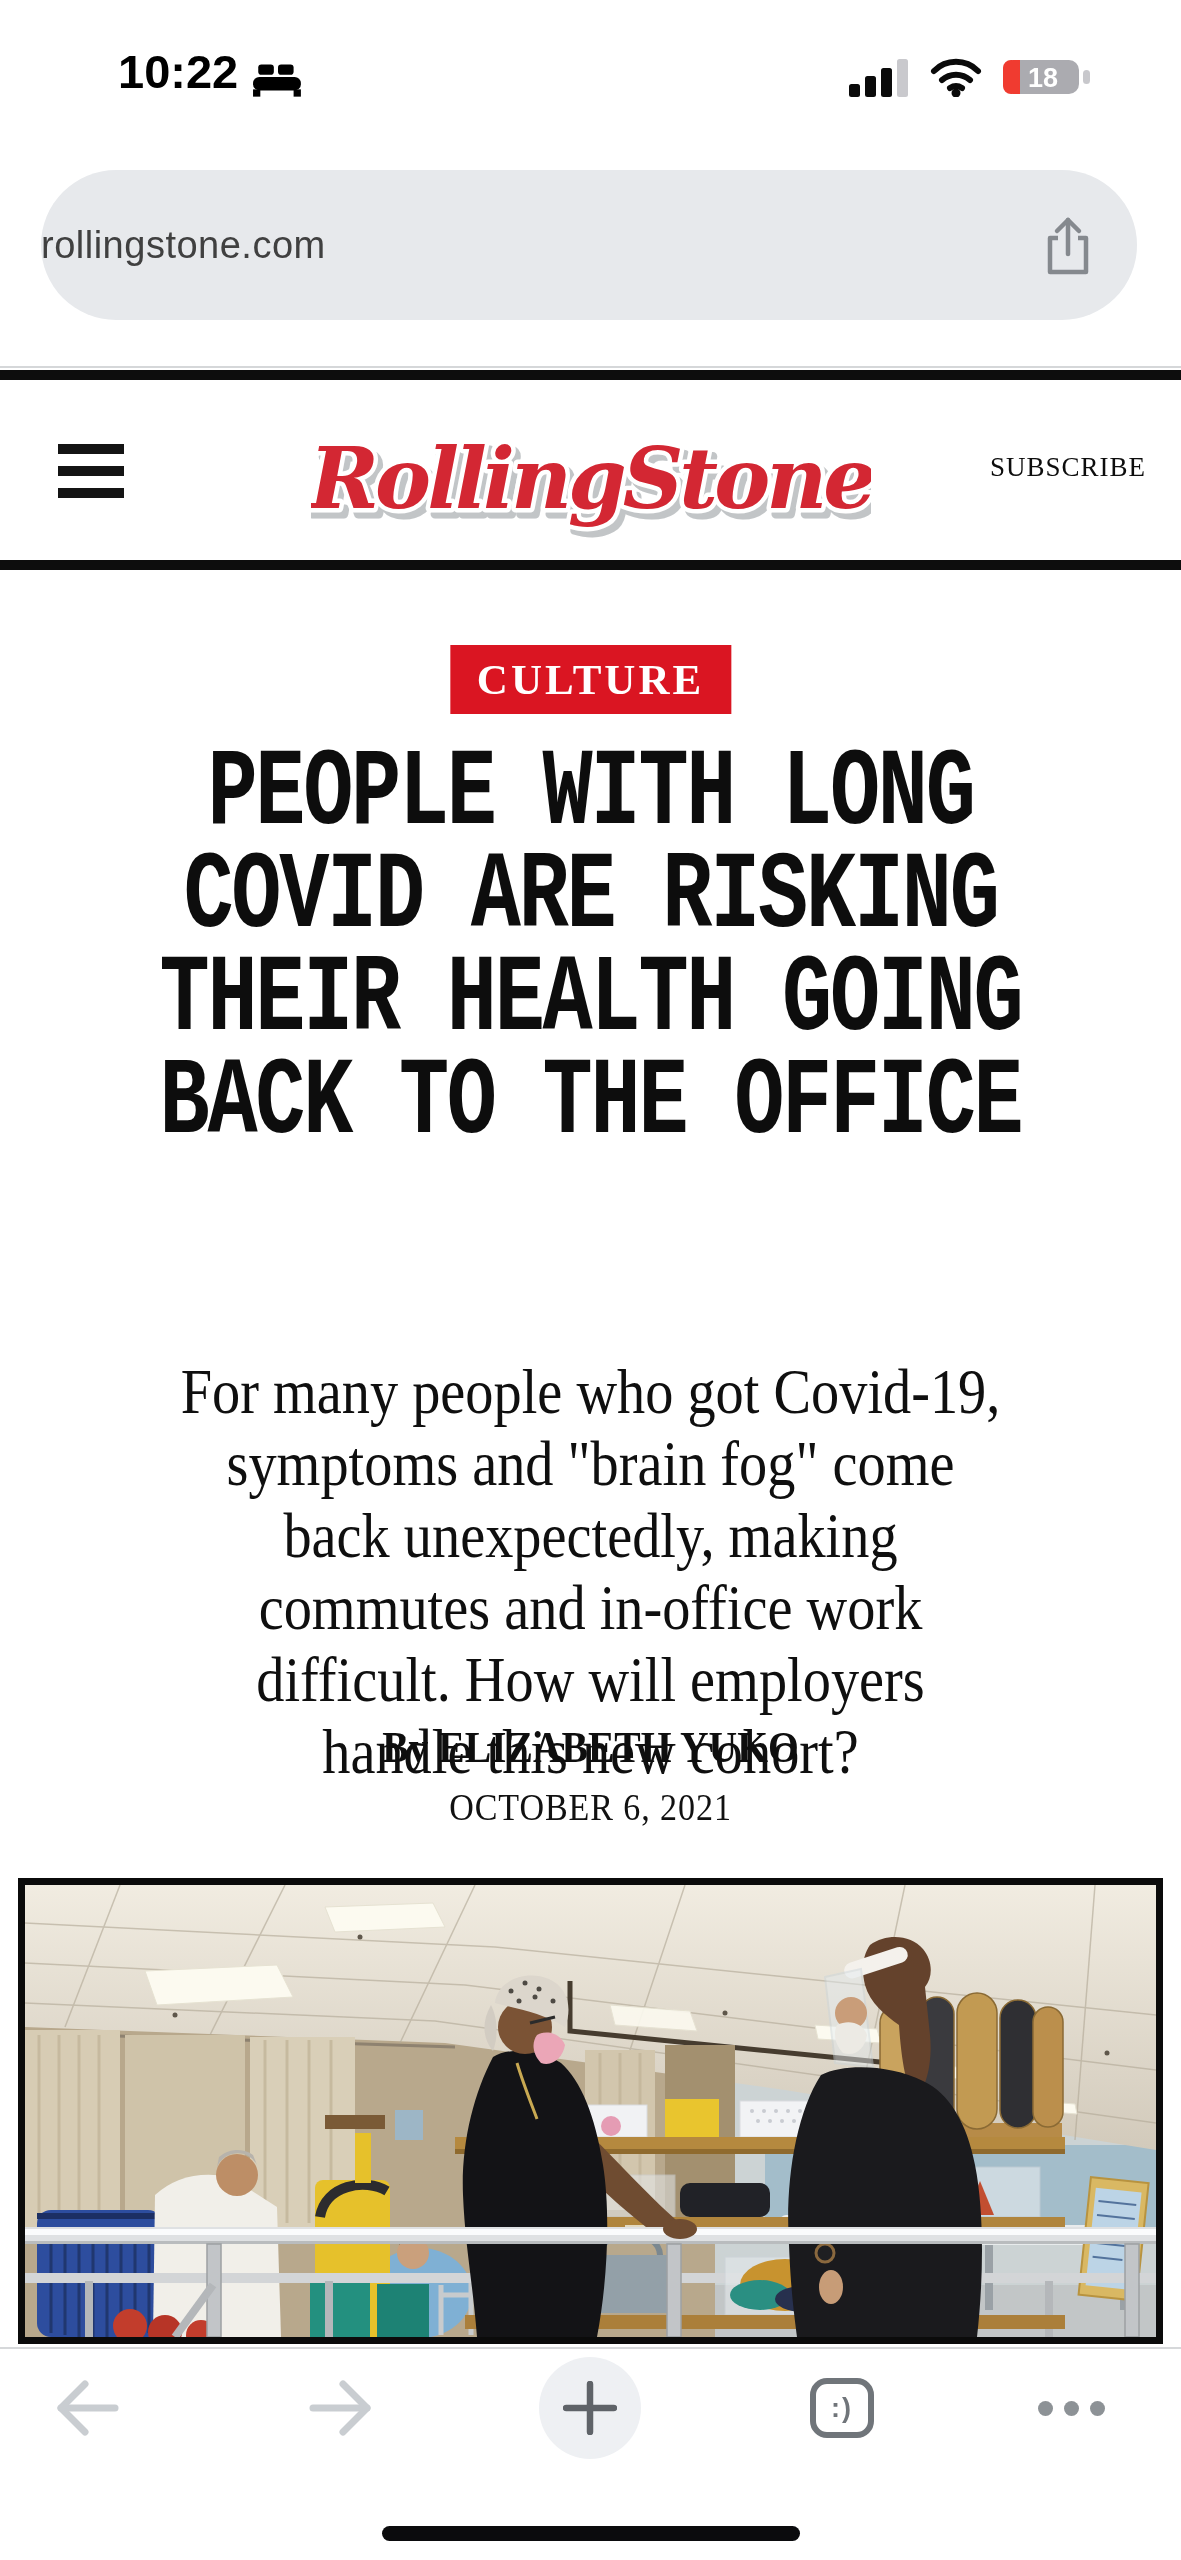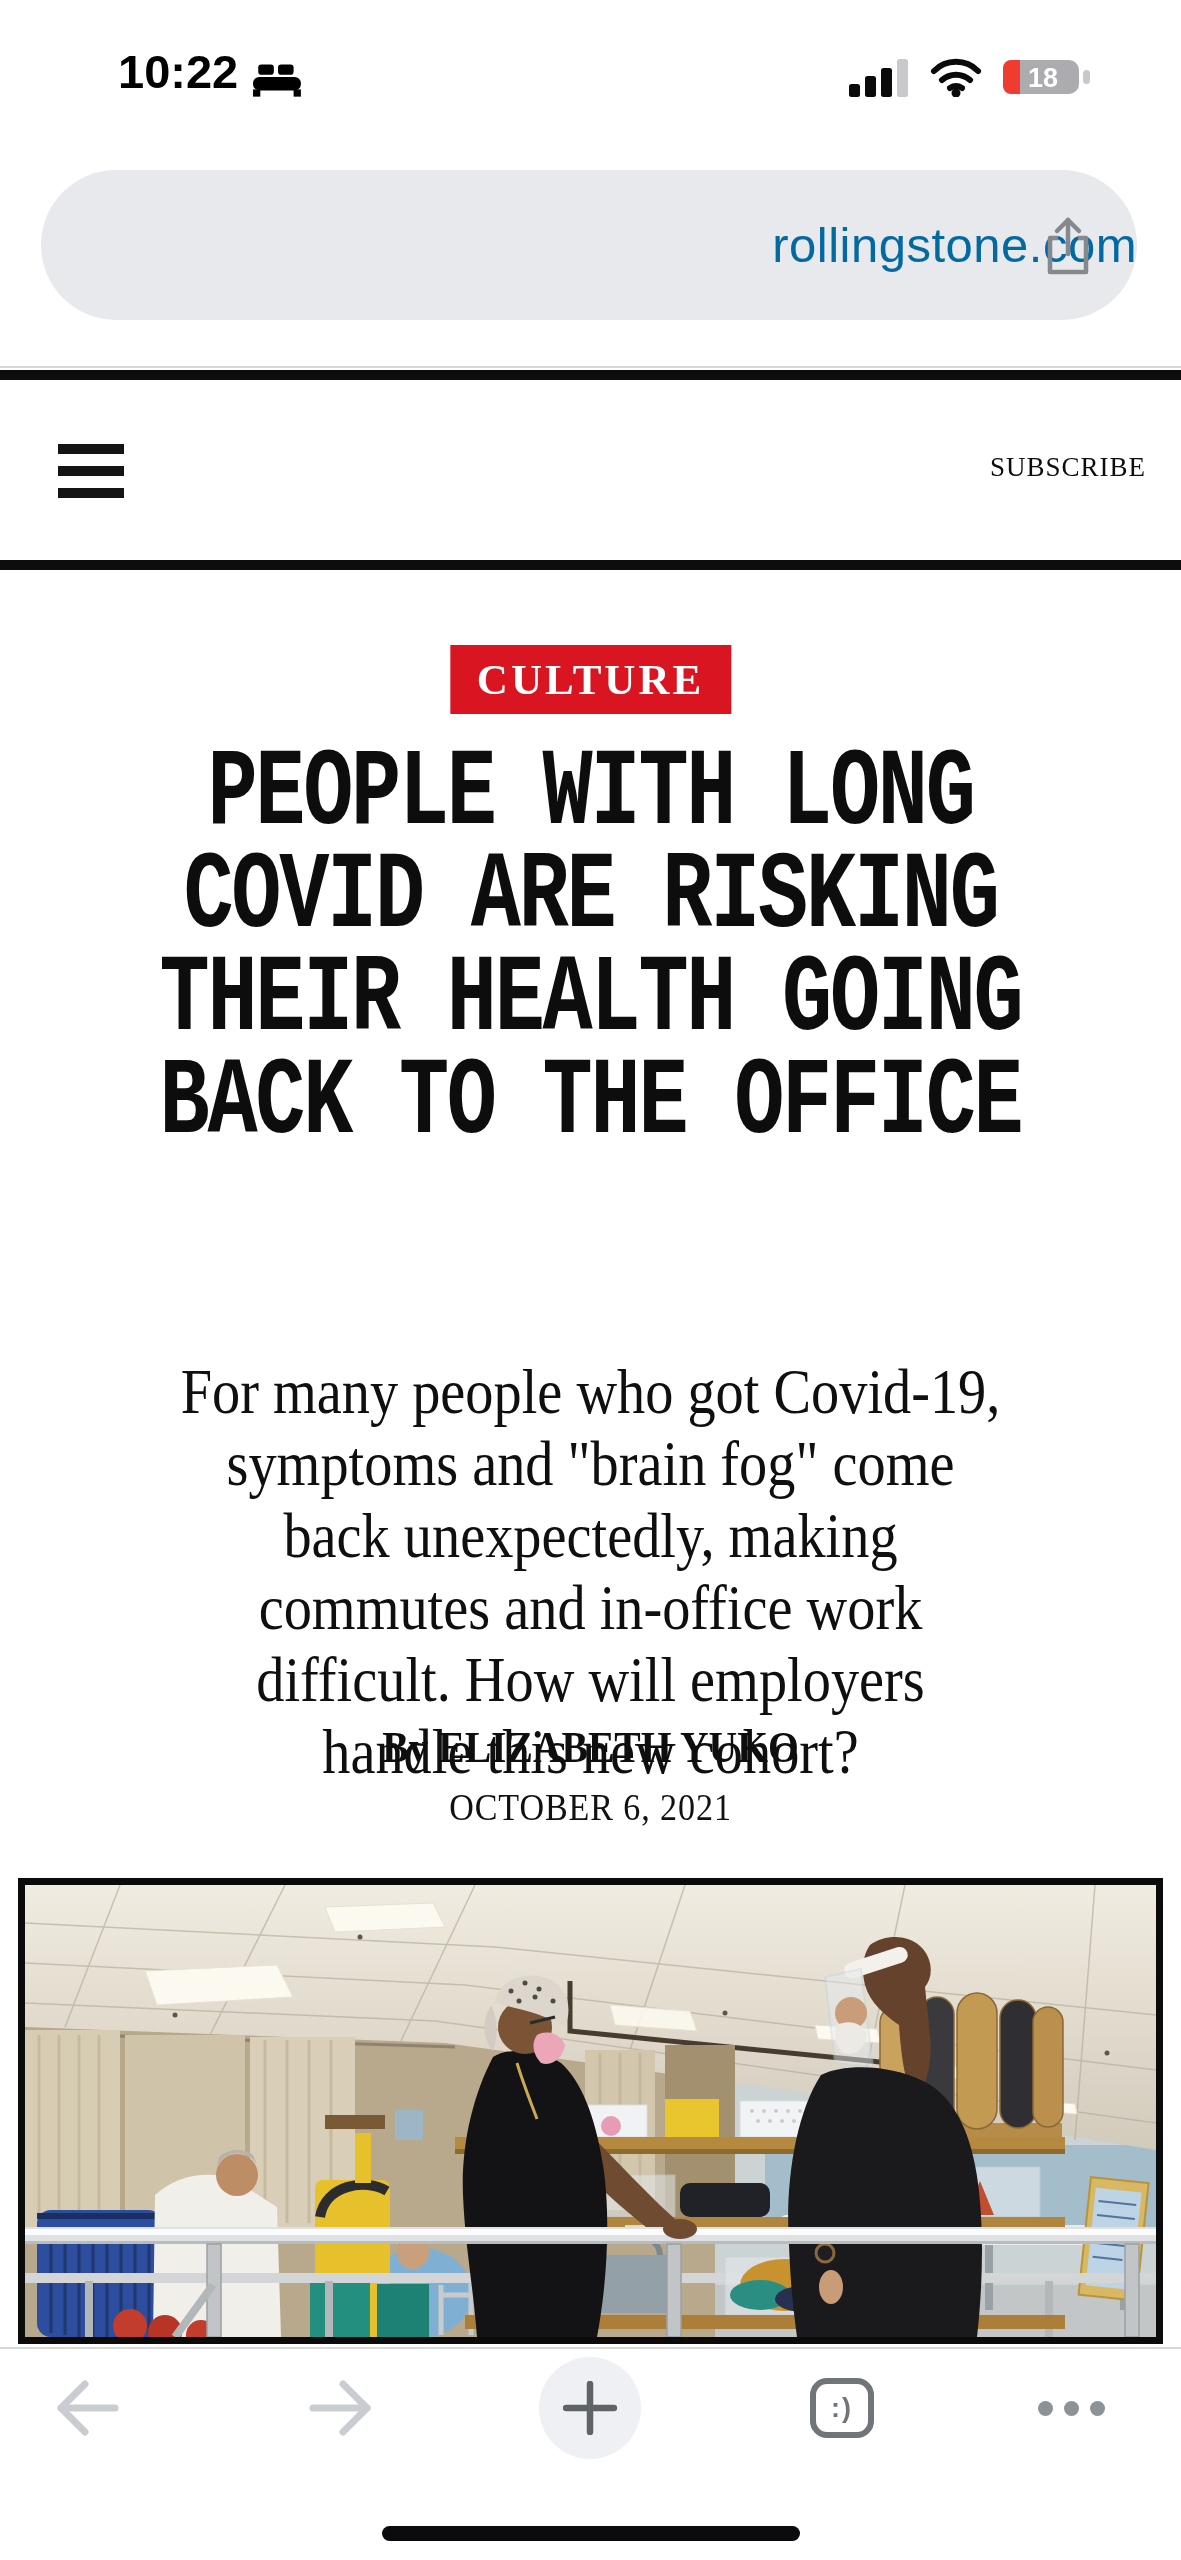--- a/index.html
+++ b/index.html
@@ -6,21 +6,21 @@
   body{
     width:1181px;height:2560px;position:relative;background:#fff;
     font-family:"Liberation Sans",sans-serif;overflow:hidden;
   }
   
   .status-bar{position:absolute;top:0;left:0;width:100%;height:130px;background:#fff;}
   .status-time{position:absolute;left:118px;top:44px;font-size:47px;font-weight:700;color:#000;display:flex;align-items:flex-end;gap:14px;}
   .status-right{position:absolute;right:88px;top:56px;display:flex;align-items:center;gap:18px;}
   
   .url-pill{position:absolute;left:41px;right:44px;top:170px;height:150px;border-radius:75px;background:#e7e9ec;}
-  .url-text{position:absolute;left:0;right:0;top:0;height:150px;line-height:150px;text-align:right;font-size:49px;color:#0369a1;letter-spacing:.5px;}
+  .url-text{position:absolute;left:0;right:0;top:0;height:150px;line-height:150px;text-align:left;font-size:38px;color:#404040;letter-spacing:.5px;}
   .share-btn{position:absolute;right:38px;top:44px;width:62px;height:64px;}
   
   .hairline-top{position:absolute;left:0;top:366px;width:100%;height:2px;background:#d5d7d9;}
   .bar-black-1{position:absolute;left:0;top:370px;width:100%;height:10px;background:#0d0d0d;}
   .bar-black-2{position:absolute;left:0;top:560px;width:100%;height:10px;background:#0d0d0d;}
   
   .site-header{position:absolute;left:0;top:380px;width:100%;height:180px;background:#fff;}
   .hamburger{position:absolute;left:58px;top:64px;width:66px;cursor:pointer;}
   .hamburger div{width:66px;height:10px;background:#141414;margin-bottom:12px;}
   .logo-wrap{position:absolute;left:50%;transform:translateX(-50%);top:22px;width:560px;height:150px;}
@@ -97,20 +97,25 @@
 </div>
 
 <div class="hairline-top"></div>
 <div class="bar-black-1"></div>
 
 <div class="site-header">
   <div class="hamburger">
     <div></div>
       <div></div>
       <div></div>
+  </div>
+  <div class="logo-wrap">
+    <svg width="560" height="150" viewBox="0 0 560 150">
+      <text x="280" y="106" text-anchor="middle" font-family="DejaVu Serif, Liberation Serif, serif" font-style="italic" font-weight="700" font-size="84" letter-spacing="-4" fill="#d32733" stroke="#ffffff" stroke-width="9" paint-order="stroke" stroke-linejoin="round" style="filter:drop-shadow(5px 6px 0 #c2c5c7);">RollingStone</text>
+    </svg>
   </div>
   <div class="subscribe">SUBSCRIBE</div>
 </div>
 <div class="bar-black-2"></div>
 
 <div class="category-badge">CULTURE</div>
 
 <h1 class="headline" style="margin:0;">
   <span>PEOPLE WITH LONG</span>
   <span>COVID ARE RISKING</span>

